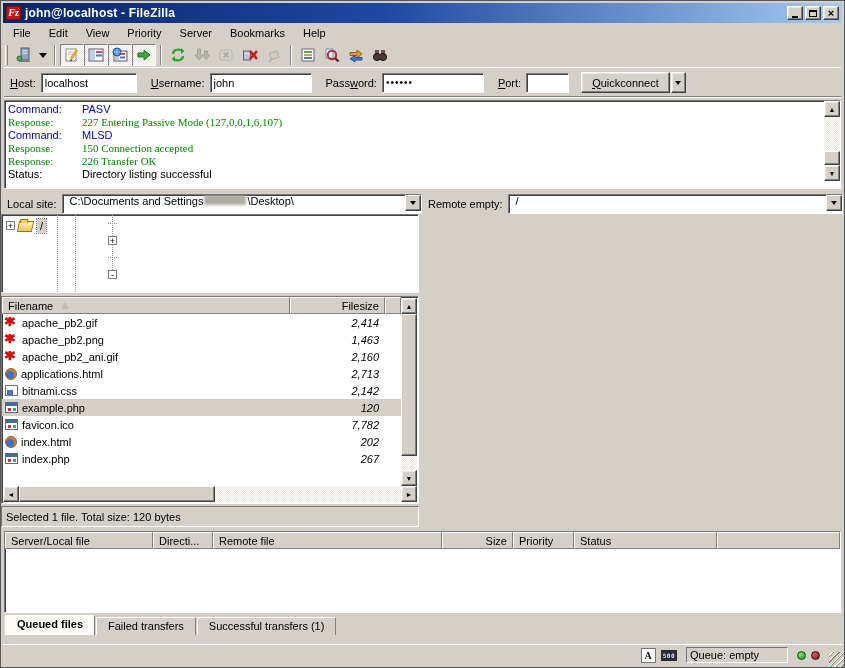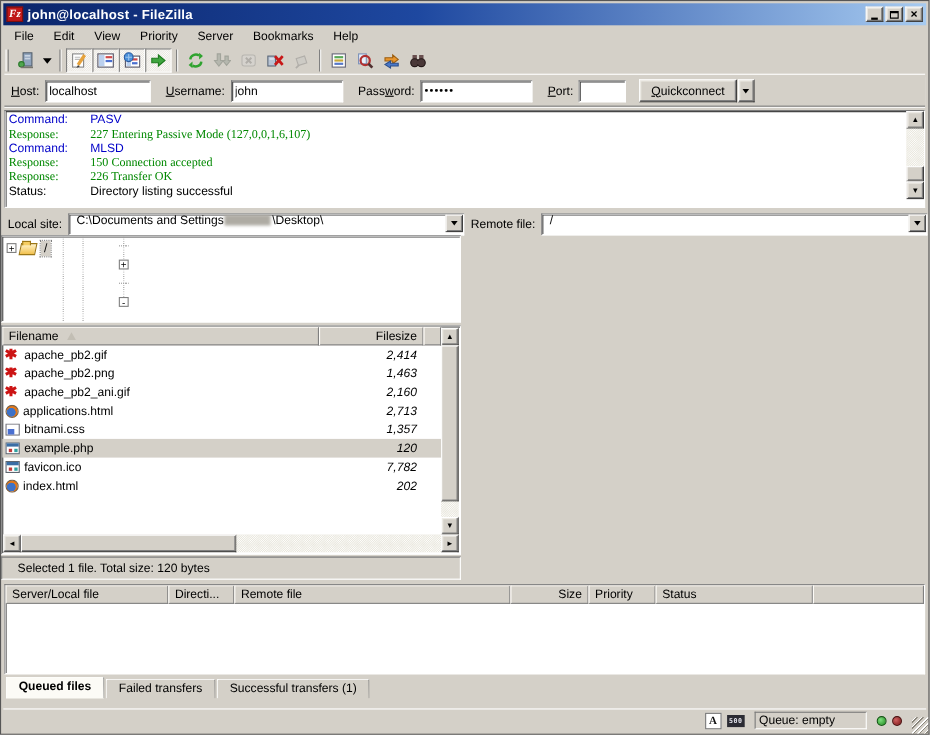--- a/index.html
+++ b/index.html
@@ -122,24 +122,24 @@
     font-size:7px;line-height:7px;color:#000;flex:none;}
   .sbthumb{background:#D4D0C8;border:1px solid;border-color:#fff #404040 #404040 #fff;box-shadow:inset -1px -1px 0 #808080;}
   .sbtrack{background-color:#E9E7DD;
     background-image:linear-gradient(45deg,#fff 25%,transparent 25% 75%,#fff 75%),linear-gradient(45deg,#fff 25%,transparent 25% 75%,#fff 75%);
     background-size:2px 2px;background-position:0 0,1px 1px;}
   .vscroll{position:absolute;width:16px;}
   .hscroll{position:absolute;height:16px;display:flex;}
 
   
   .selstatus{position:absolute;top:505px;height:21px;left:0;right:0;background:#D4D0C8;
-    border:1px solid;border-color:#7A7A7A #fff #fff #7A7A7A;display:flex;align-items:center;padding-left:14px;}
+    border:1px solid;border-color:#7A7A7A #fff #fff #7A7A7A;display:flex;align-items:center;padding-left:4px;}
   .queuewrap{position:absolute;top:530px;left:3px;right:3px;height:82px;background:#fff;
     border:1px solid;border-color:#7A7A7A #fff #fff #7A7A7A;box-shadow:inset 1px 1px 0 #404040;overflow:hidden;}
-  .q-c0{width:148px;} .q-c1{width:60px;} .q-c2{width:251px;text-align:center;} .q-c3{width:71px;} .q-c4{width:61px;} .q-c5{width:143px;} .q-fill{flex:1;}
+  .q-c0{width:148px;} .q-c1{width:60px;} .q-c2{width:229px;text-align:center;} .q-c3{width:71px;} .q-c4{width:61px;} .q-c5{width:143px;} .q-fill{flex:1;}
 
   .tabsrow{position:absolute;top:613px;left:4px;right:3px;height:21px;display:flex;align-items:flex-end;}
   .tab{height:18px;padding:2px 11px 0;background:#D4D0C8;border:1px solid;border-color:#fff #808080 #808080 #fff;
     border-bottom:none;margin-right:1px;border-radius:2px 2px 0 0;}
   .tab.active{height:20px;background:#FCFBF6;font-weight:bold;border-color:#fff #808080 #FCFBF6 #fff;}
 
   
   .statusbar{position:absolute;bottom:2px;left:2px;right:2px;height:21px;border-top:1px solid #fff;
     display:flex;align-items:center;justify-content:flex-end;padding-right:22px;gap:5px;}
   .dtype{width:15px;height:15px;background:#fff;border:1px solid #777;font:bold 10px/13px "Liberation Serif",serif;
@@ -391,21 +391,21 @@
     <div class="vscroll" style="top:1px;bottom:1px;right:1px">
       <div class="sbbtn">▲</div>
       <div class="sbtrack" style="height:11px"></div>
       <div class="sbthumb" style="height:12px"></div>
       <div class="sbtrack" style="height:22px"></div>
       <div class="sbbtn">▼</div>
     </div>
   </div>
 
   <div class="pane-right sitebar">
-    <span class="sitelabel">Remote file:</span>
+    <span class="sitelabel">Remote empty:</span>
     <span class="combo">
       <span>/</span>
       <span class="ddbtn">
           <span class="dar"></span>
         </span>
     </span>
   </div>
   <div class="pane-right treepanel">
     <div style="padding:2px 0 0 4px">
 
@@ -506,21 +506,21 @@
             <span>applications.html</span>
           </span>
           <span class="fcell r-size num">2,713</span>
         </div>
 
         <div class="frow">
           <span class="fcell r-name">
             <span class="ficon icon-css"></span>
             <span>bitnami.css</span>
           </span>
-          <span class="fcell r-size num">1,357</span>
+          <span class="fcell r-size num">2,142</span>
         </div>
 
         <div class="frow selected-gray">
           <span class="fcell r-name">
             <span class="ficon icon-app"></span>
             <span>example.php</span>
           </span>
           <span class="fcell r-size num">120</span>
         </div>
 
@@ -533,20 +533,27 @@
         </div>
 
         <div class="frow">
           <span class="fcell r-name">
             <span class="ficon icon-firefox"></span>
             <span>index.html</span>
           </span>
           <span class="fcell r-size num">202</span>
         </div>
 
+        <div class="frow">
+          <span class="fcell r-name">
+            <span class="ficon icon-app"></span>
+            <span>index.php</span>
+          </span>
+          <span class="fcell r-size num">267</span>
+        </div>
       </div>
     <div class="vscroll" style="top:1px;right:1px;bottom:17px">
       <div class="sbbtn">▲</div>
       <div class="sbthumb" style="height:142px"></div>
       <div class="sbtrack" style="height:14px"></div>
       <div class="sbbtn">▼</div>
     </div>
     <div class="hscroll" style="left:1px;right:1px;bottom:1px">
       <div class="sbbtn">◄</div>
       <div class="sbthumb" style="width:196px"></div>

